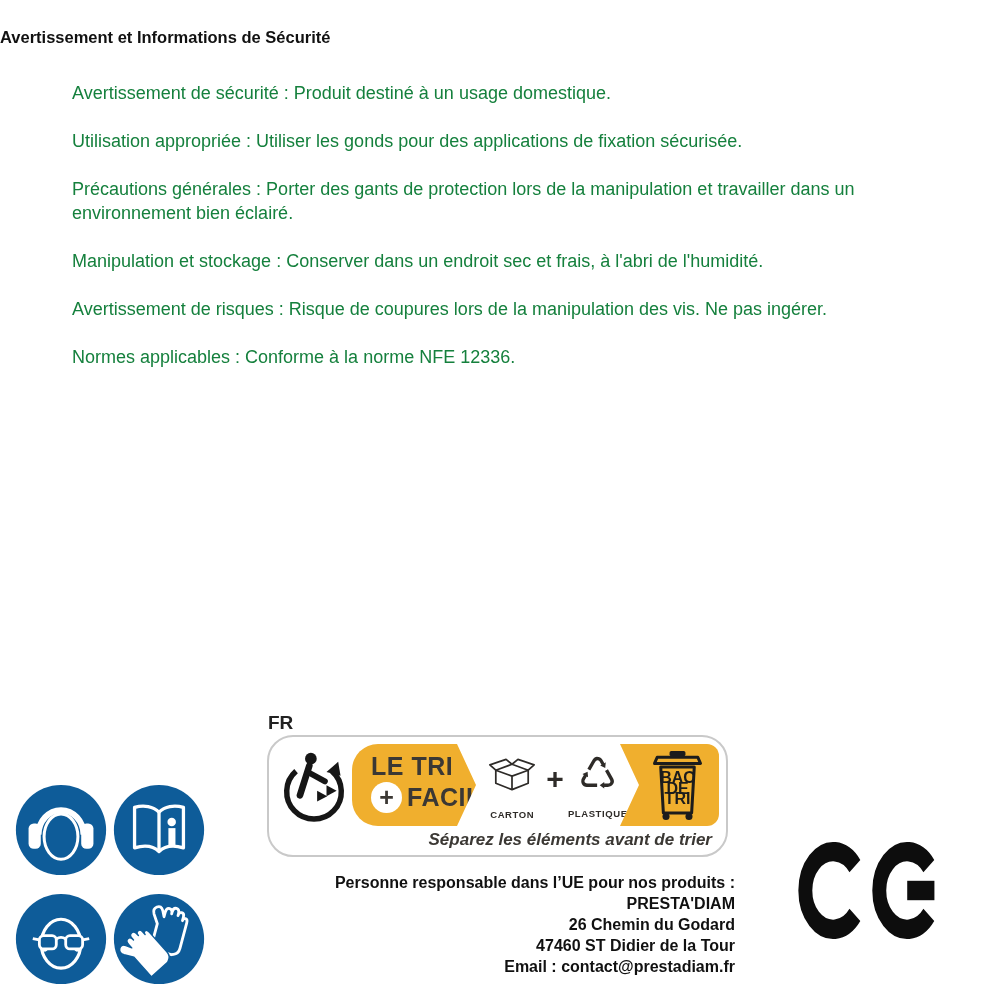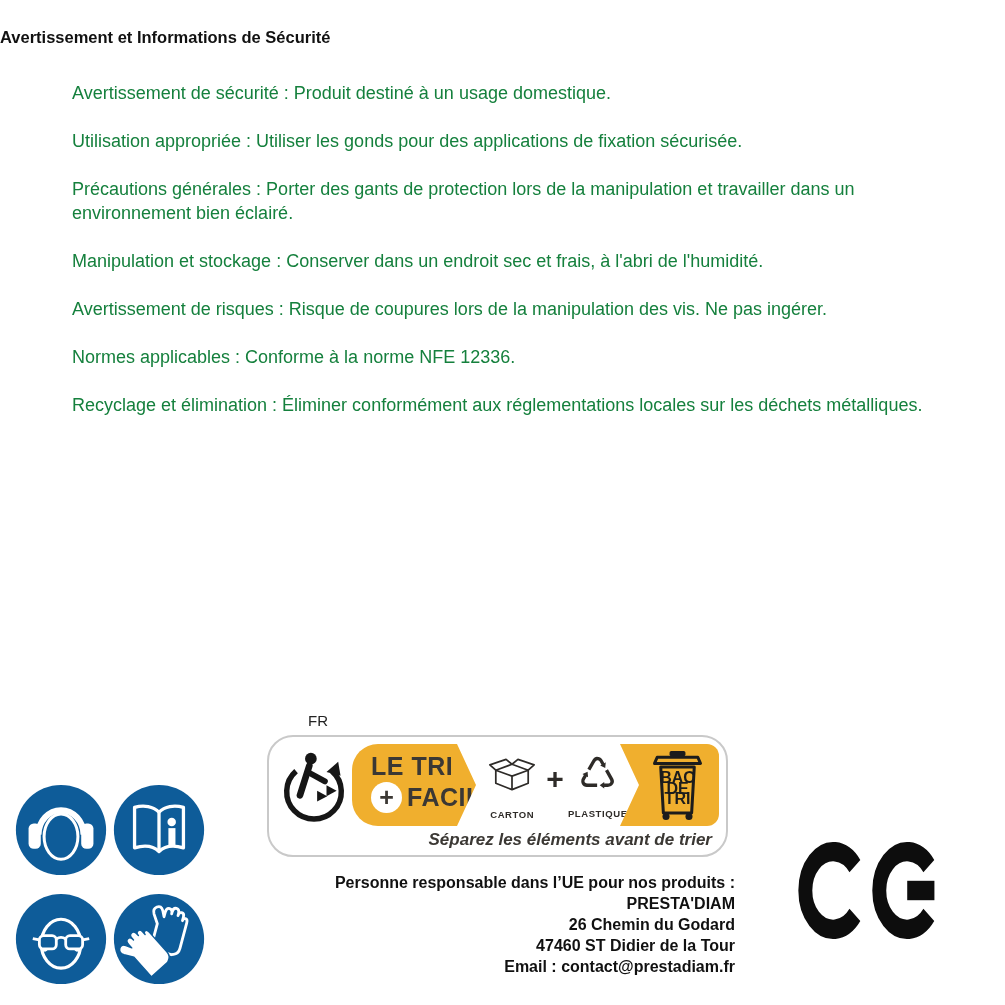--- a/index.html
+++ b/index.html
@@ -17,21 +17,21 @@
   }
 
   
   #paragraphs{
     top:81px;left:72px;width:860px;
     font-size:18px;line-height:24px;color:#15803d;
   }
   #paragraphs p{margin:0 0 24px 0;}
 
   
-  #fr-label{top:712px;left:268px;font-size:15px;font-weight:normal;color:#222;margin-left:40px;}
+  #fr-label{top:712px;left:268px;font-size:19px;font-weight:bold;color:#222;}
   #banner{
     top:735px;left:267px;width:461px;height:122px;
     background:#fff;border:2px solid #c9c9c9;border-radius:26px;box-sizing:border-box;
   }
   #triman{left:6px;top:7px;width:78px;height:84px;}
   #yellow-band{
     left:83px;top:7px;width:367px;height:82px;
     background:#F0AF2E;border-radius:26px 12px 12px 26px;
   }
   #letri{left:19px;top:9px;color:#3b3834;font-weight:800;}
@@ -83,21 +83,20 @@
 
 <div id="doc-title" class="abs">Avertissement et Informations de Sécurité</div>
 
 <div id="paragraphs" class="abs">
   <p>Avertissement de sécurité : Produit destiné à un usage domestique.</p>
   <p>Utilisation appropriée : Utiliser les gonds pour des applications de fixation sécurisée.</p>
   <p>Précautions générales : Porter des gants de protection lors de la manipulation et travailler dans un environnement bien éclairé.</p>
   <p>Manipulation et stockage : Conserver dans un endroit sec et frais, à l'abri de l'humidité.</p>
   <p>Avertissement de risques : Risque de coupures lors de la manipulation des vis. Ne pas ingérer.</p>
   <p>Normes applicables : Conforme à la norme NFE 12336.</p>
-  <p>Recyclage et élimination : Éliminer conformément aux réglementations locales sur les déchets métalliques.</p>
 </div>
 
 <div id="fr-label" class="abs">FR</div>
 
 <div id="banner" class="abs">
 
   <svg id="triman" class="abs" viewBox="0 0 100 100">
     <path d="M27,31 A35,35 0 1 0 73,31" fill="none" stroke="#161616" stroke-width="7"></path>
     <path d="M66,32 L81,19 L84,37 Z" fill="#161616"></path>
     <circle cx="46" cy="15" r="7.5" fill="#161616"></circle>

